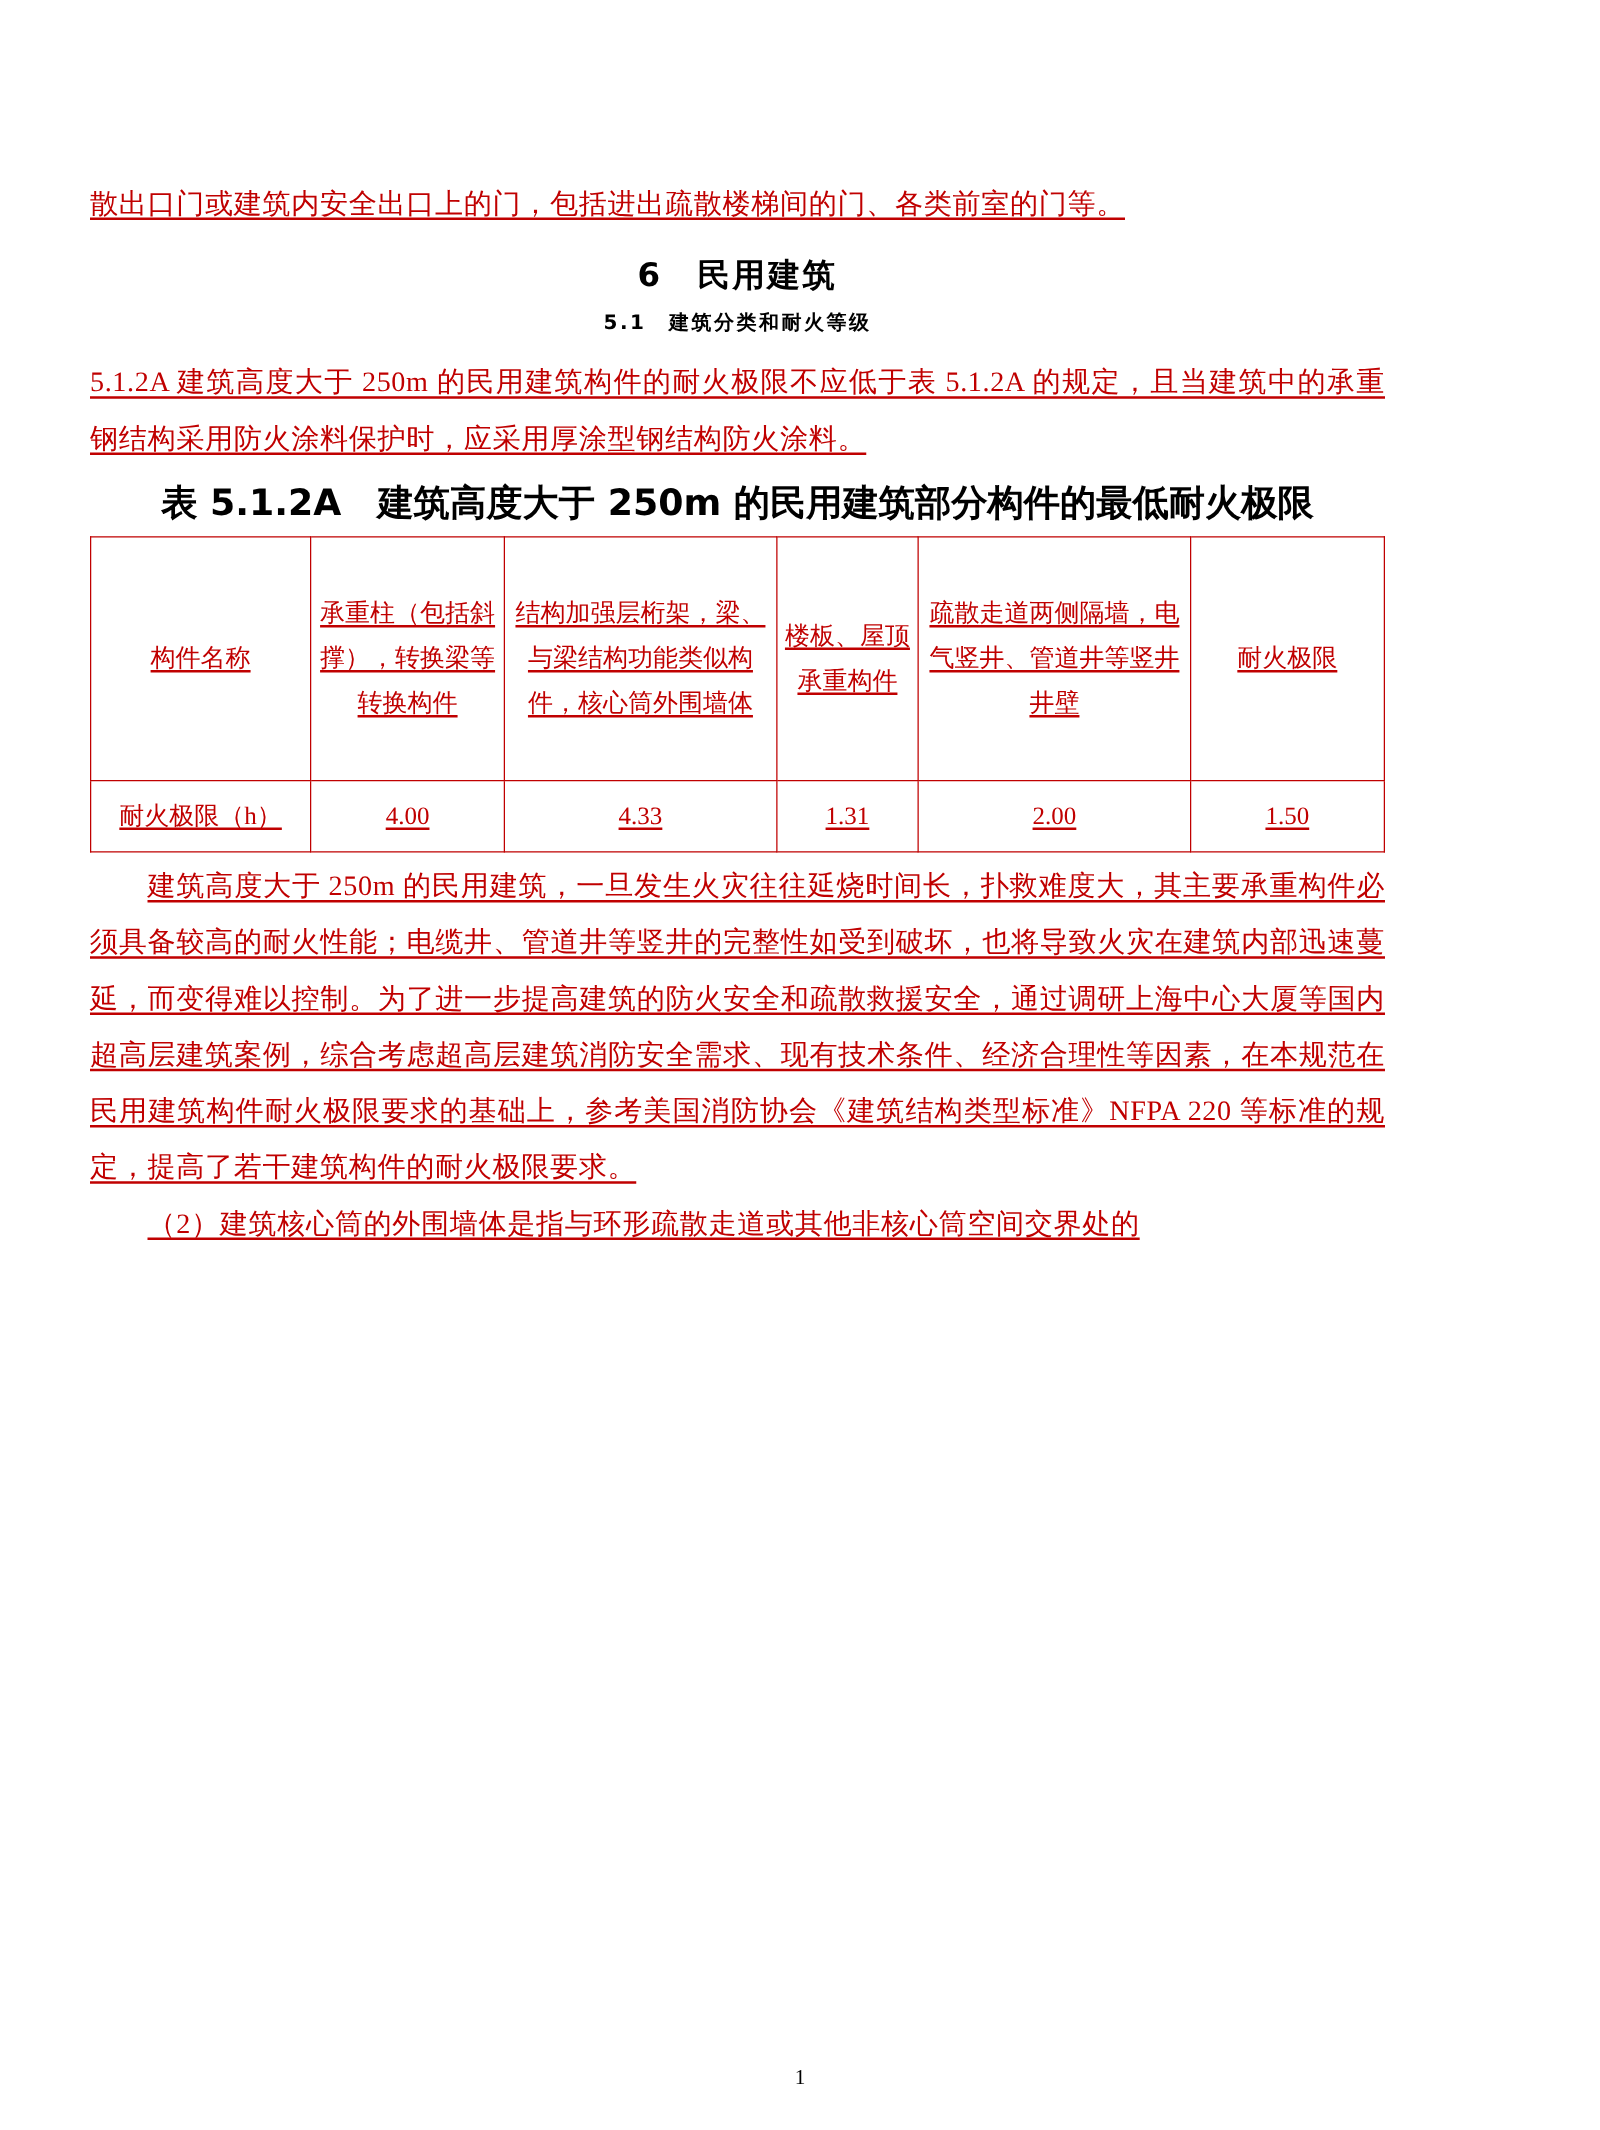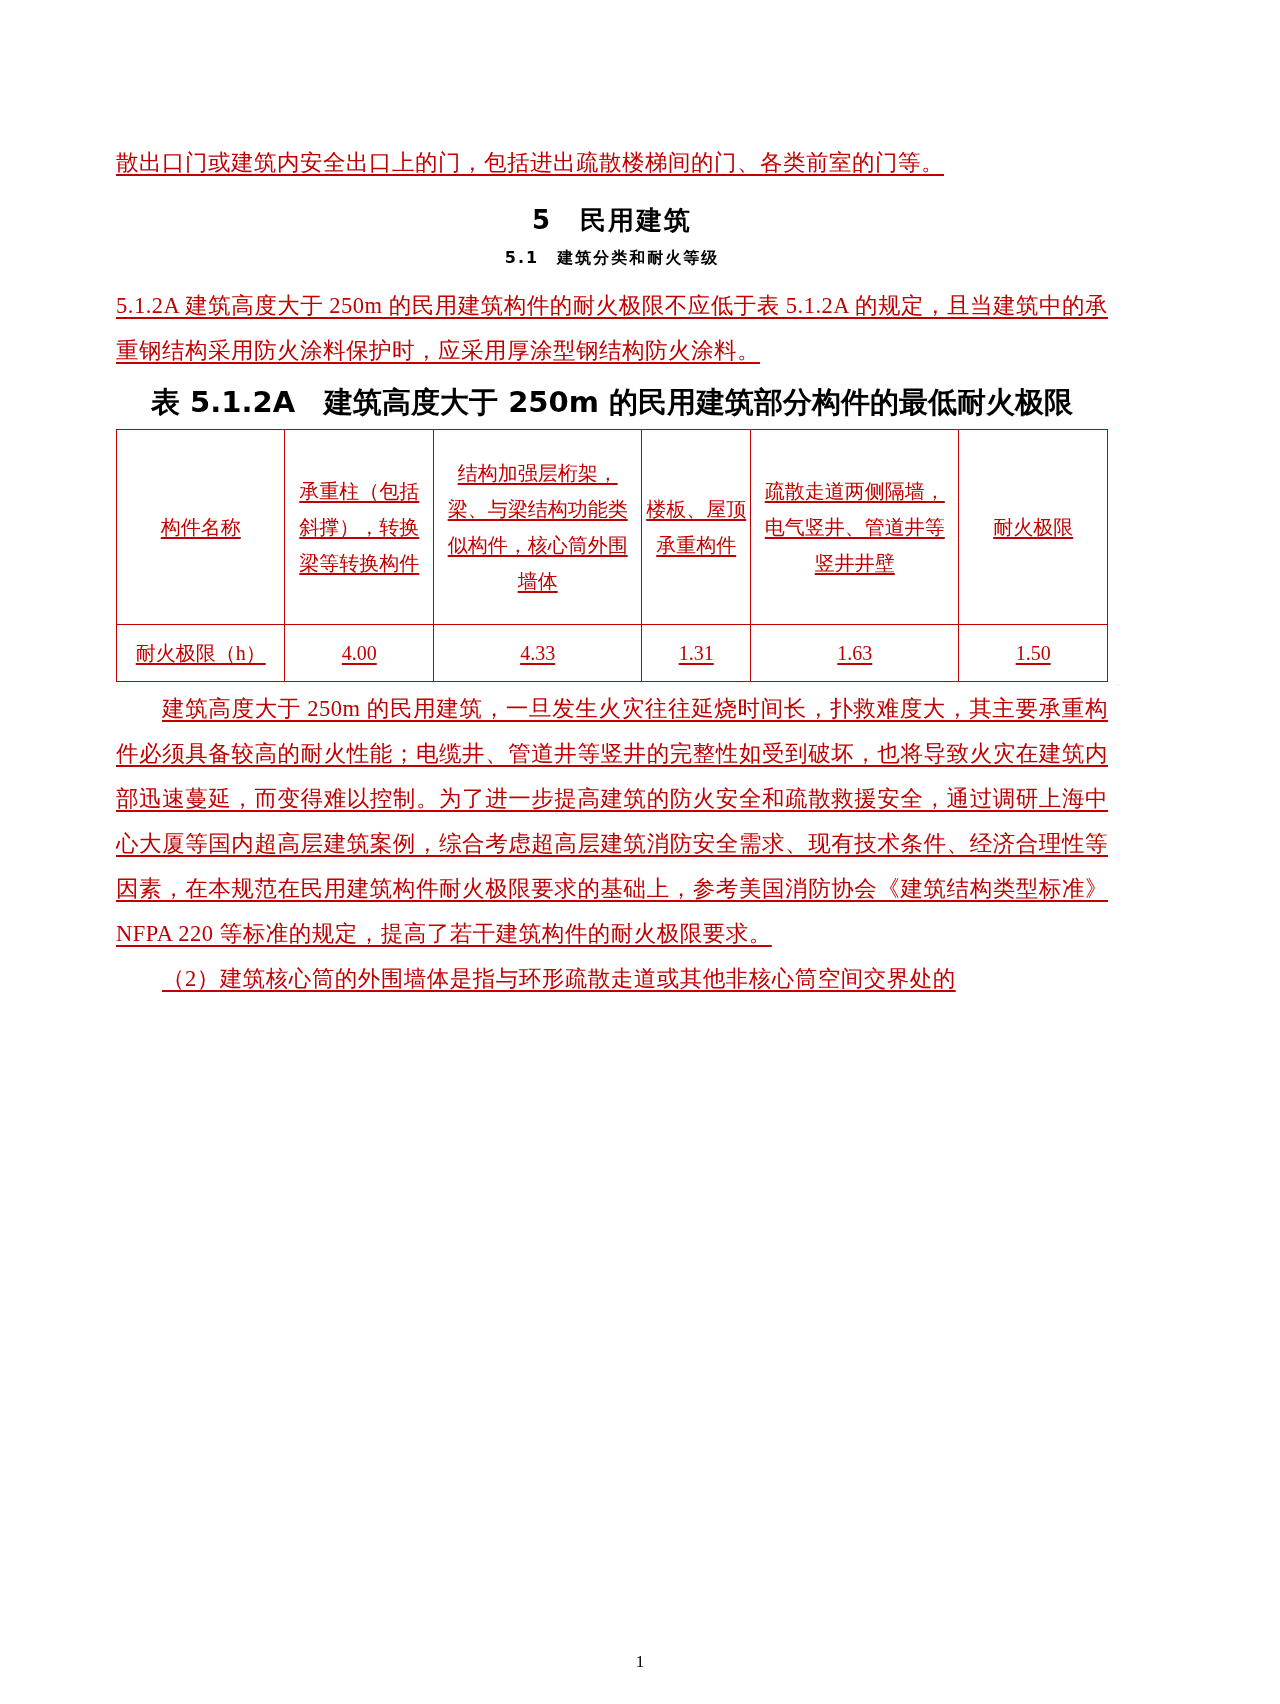--- a/index.html
+++ b/index.html
@@ -12,21 +12,21 @@
     height: 1704px;
     font-family: "Liberation Serif", "DejaVu Serif", serif;
     color: #000000;
     position: relative;
   }
   .page {
     position: relative;
     width: 1280px;
     height: 1704px;
     box-sizing: border-box;
-    padding: 140px 172px 0 116px;
+    padding: 140px 172px 0 72px;
   }
   .red {
     color: #c00000;
   }
   .u {
     text-decoration: underline;
     text-decoration-color: #c00000;
     text-underline-offset: 4px;
   }
   p {
@@ -112,21 +112,21 @@
   .tbl-wrap { margin-bottom: 4px; }
 </style>
 </head>
 <body>
 
 <div class="page">
 
   <p class="line-red-top red u">散出口门或建筑内安全出口上的门，包括进出疏散楼梯间的门、各类前室的门等。</p>
 
 
-  <h2 class="chapter">5　民用建筑</h2>
+  <h2 class="chapter">6　民用建筑</h2>
 
   <h3 class="section">5.1　建筑分类和耐火等级</h3>
 
   <p class="red u">5.1.2A 建筑高度大于 250m 的民用建筑构件的耐火极限不应低于表 5.1.2A 的规定，且当建筑中的承重钢结构采用防火涂料保护时，应采用厚涂型钢结构防火涂料。</p>
 
   <div class="table-title">表 5.1.2A　建筑高度大于 250m 的民用建筑部分构件的最低耐火极限</div>
 
   <div class="tbl-wrap">
   <table class="fire">
     <colgroup>
@@ -144,21 +144,21 @@
         <td><span class="cellu">结构加强层桁架，梁、与梁结构功能类似构件，核心筒外围墙体</span></td>
         <td><span class="cellu">楼板、屋顶承重构件</span></td>
         <td><span class="cellu">疏散走道两侧隔墙，电气竖井、管道井等竖井井壁</span></td>
         <td><span class="cellu">耐火极限</span></td>
       </tr>
       <tr class="val-row">
         <td><span class="cellu">耐火极限（h）</span></td>
         <td><span class="cellu">4.00</span></td>
         <td><span class="cellu">4.33</span></td>
         <td><span class="cellu">1.31</span></td>
-        <td><span class="cellu">1.63</span></td>
+        <td><span class="cellu">2.00</span></td>
         <td><span class="cellu">1.50</span></td>
       </tr>
     </tbody>
   </table>
   </div>
 
 
   <p class="red u indent">建筑高度大于 250m 的民用建筑，一旦发生火灾往往延烧时间长，扑救难度大，其主要承重构件必须具备较高的耐火性能；电缆井、管道井等竖井的完整性如受到破坏，也将导致火灾在建筑内部迅速蔓延，而变得难以控制。为了进一步提高建筑的防火安全和疏散救援安全，通过调研上海中心大厦等国内超高层建筑案例，综合考虑超高层建筑消防安全需求、现有技术条件、经济合理性等因素，在本规范在民用建筑构件耐火极限要求的基础上，参考美国消防协会《建筑结构类型标准》NFPA 220 等标准的规定，提高了若干建筑构件的耐火极限要求。</p>
   <p class="red u indent">（2）建筑核心筒的外围墙体是指与环形疏散走道或其他非核心筒空间交界处的</p>
 

